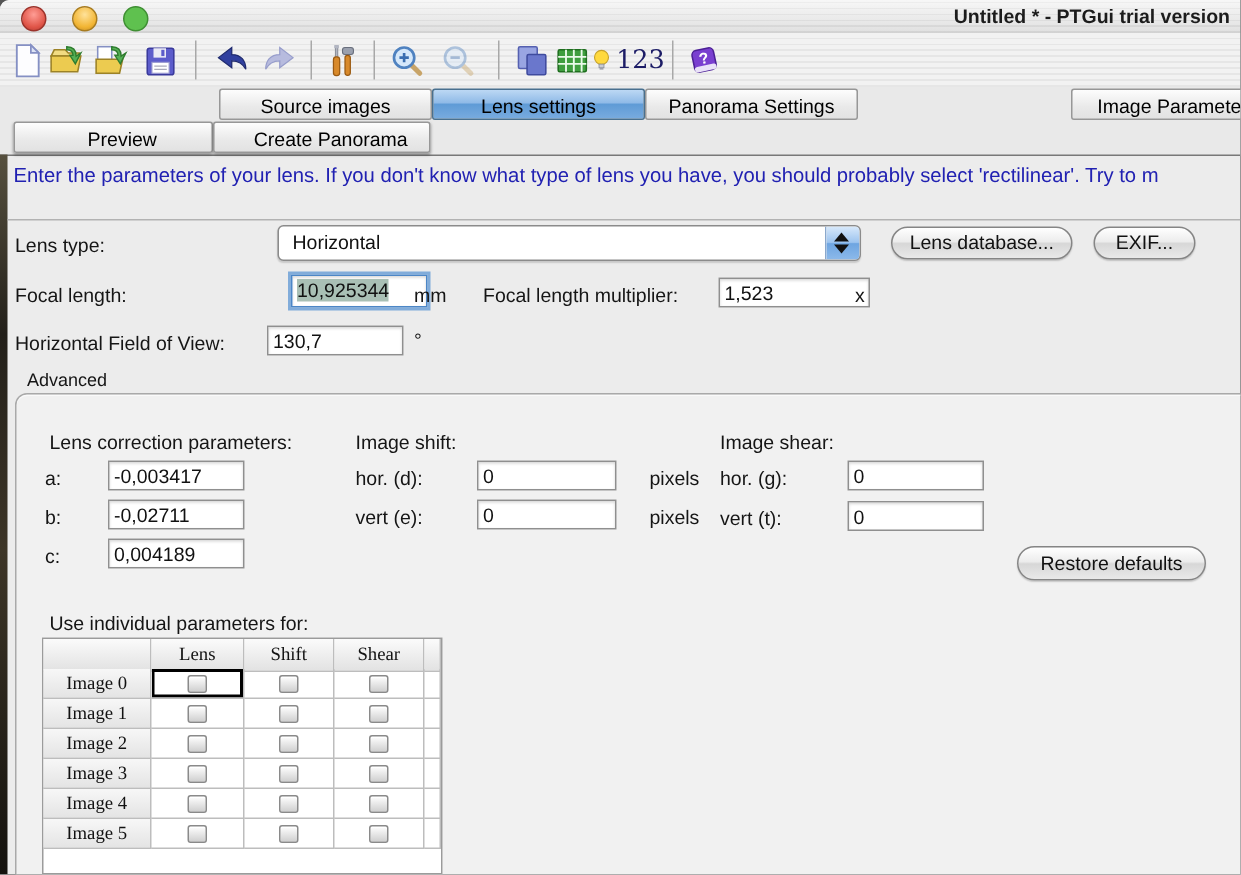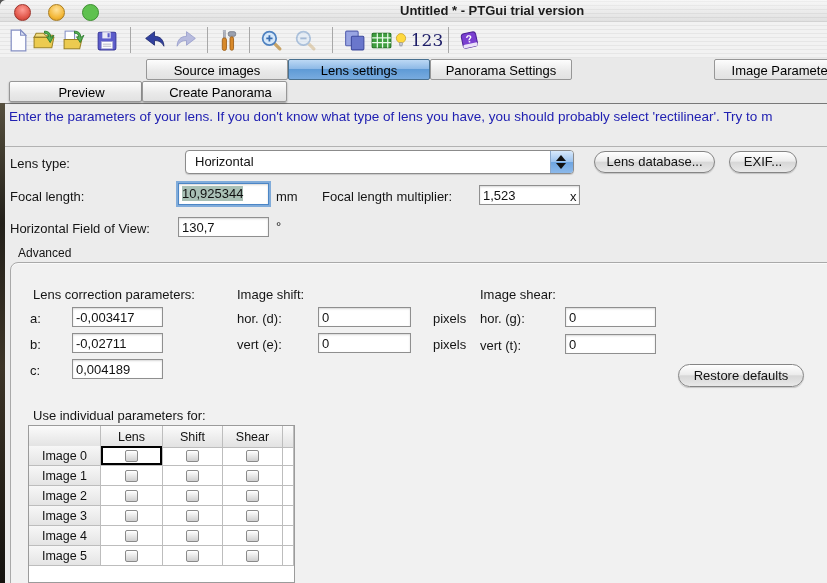--- a/index.html
+++ b/index.html
@@ -13,21 +13,21 @@
   .titlebar{
     position:absolute;left:0;top:0;width:827px;height:22px;
     background:linear-gradient(rgba(255,255,255,.45),rgba(0,0,0,.07)),
       repeating-linear-gradient(0deg,#e2e2e2 0 1px,#f1f1f1 1px 4px);
     border-top-left-radius:6px;
   }
   .tl{position:absolute;top:4px;width:15px;height:15px;border-radius:50%;}
   .tl.red{left:14px;background:radial-gradient(circle at 50% 32%,#ff9d95,#e05548 65%,#b23a30);border:1px solid #9c332b;}
   .tl.yellow{left:48px;background:radial-gradient(circle at 50% 32%,#ffe29a,#f2b533 65%,#c28a24);border:1px solid #a87c20;}
   .tl.green{left:82px;background:radial-gradient(circle at 50% 32%,#c2f2a8,#5fc14f 65%,#3f9a34;);border:1px solid #3f8f33;background-color:#5fc14f;}
-  .wtitle{position:absolute;left:400px;top:3px;width:420px;text-align:left;
+  .wtitle{position:absolute;left:400px;top:3px;width:420px;text-align:right;
     font-size:13px;font-weight:bold;color:#1c1c1c;white-space:nowrap;}
   .toolbar{
     position:absolute;left:0;top:22px;width:827px;height:36px;
     background:repeating-linear-gradient(0deg,#e6e6e6 0 1px,#f2f2f2 1px 4px);
     border-bottom:1px solid #9a9a9a;
   }
   .tbtn{position:absolute;top:4px;width:28px;height:28px;display:flex;align-items:center;justify-content:center;}
   .tbtn svg{width:25px;height:25px;display:block;}
   .tsep{position:absolute;top:5px;width:1px;height:26px;background:#a8a8a8;}
   .numeric{font-family:"DejaVu Serif","Liberation Serif",serif;font-size:17px;color:#1c1c66;line-height:28px;}
@@ -42,41 +42,41 @@
   .tab.row2{box-shadow:0 1px 2px rgba(0,0,0,.35);padding-left:12px;}
   
   .deskstrip{position:absolute;left:0;top:103px;width:5px;height:480px;
     background:linear-gradient(180deg,#56503e,#23201a 25%,#3d3527 55%,#14120e);}
   .instruction{position:absolute;left:9px;top:109px;width:816px;font-size:13.5px;
     color:#2121b2;white-space:nowrap;overflow:hidden;}
   .divider{position:absolute;left:5px;top:146px;width:822px;height:1px;background:#b2b2b2;}
   .lbl{position:absolute;font-size:13px;color:#151515;white-space:nowrap;}
   .field{position:absolute;box-sizing:border-box;background:#fff;border:1px solid #8f8f8f;
     height:20px;font-size:13px;padding:2px 3px;box-shadow:inset 0 1px 2px rgba(0,0,0,.16);white-space:nowrap;overflow:hidden;}
-  .field.focus{border:1px solid #4c86c6;box-shadow:0 0 0 2px rgba(118,165,216,.9),inset 0 1px 2px rgba(0,0,0,.16);height:22px;}
+  .field.focus{border:1px solid #4c86c6;box-shadow:0 0 0 2px rgba(118,165,216,.9),inset 0 1px 2px rgba(0,0,0,.16);height:22px;margin-left:16px;}
   .selhl{background:#a9c0b5;}
   .aquabtn{position:absolute;box-sizing:border-box;height:22px;border-radius:12px;border:1px solid #858585;
     background:linear-gradient(#ffffff,#ececec 45%,#d7d7d7 52%,#e9e9e9);
     font-size:13px;text-align:center;line-height:20px;box-shadow:0 1px 1px rgba(0,0,0,.18);white-space:nowrap;}
   .popup{position:absolute;left:185px;top:150px;width:389px;height:24px;box-sizing:border-box;
     background:#fff;border:1px solid #8b8b8b;border-radius:4px;box-shadow:0 1px 1px rgba(0,0,0,.15);}
   .popup .val{position:absolute;left:9px;top:3px;font-size:13px;}
   .stepper{position:absolute;right:0;top:0;bottom:0;width:22px;border-left:1px solid #8aa8cc;
     border-radius:0 3px 3px 0;background:linear-gradient(#d8e9fb,#9dc4ef 48%,#6ea5e1 52%,#8cb9ea);}
   .arr{position:absolute;left:5px;width:0;height:0;border-left:5px solid transparent;border-right:5px solid transparent;}
   .arr.up{top:4px;border-bottom:6px solid #111;}
   .arr.dn{bottom:4px;border-top:6px solid #111;}
   .groupbox{position:absolute;left:10px;top:262px;width:840px;height:345px;box-sizing:border-box;
     background:#f1f1f1;border:1px solid #a9a9a9;border-radius:8px;box-shadow:inset 0 1px 0 #fafafa;}
   
   .ptable{position:absolute;left:28px;top:425px;width:267px;height:158px;box-sizing:border-box;
     background:#fff;border:1px solid #9b9b9b;display:grid;
     grid-template-columns:72px 62px 60px 60px 11px;grid-auto-rows:20px;}
   .ptable .cell{box-sizing:border-box;border-right:1px solid #bdbdbd;border-bottom:1px solid #bdbdbd;
-    display:flex;align-items:center;justify-content:center;font-size:12.5px;}
+    display:flex;align-items:center;justify-content:center;font-size:12.5px;font-family:Liberation Serif, serif;}
   .ptable .hdr{height:22px;background:linear-gradient(#fbfbfb,#e2e2e2);}
   .ptable .rowhdr{background:linear-gradient(#f7f7f7,#e4e4e4);}
   .ptable .focused{box-shadow:inset 0 0 0 2px #000;}
   .cbx{width:11px;height:10px;border:1px solid #8a8a8a;border-radius:2px;
     background:linear-gradient(#ffffff,#cfcfcf);box-shadow:inset 0 1px 0 rgba(255,255,255,.9);}
 </style>
 </head>
 <body>
 
 <div class="screen">

